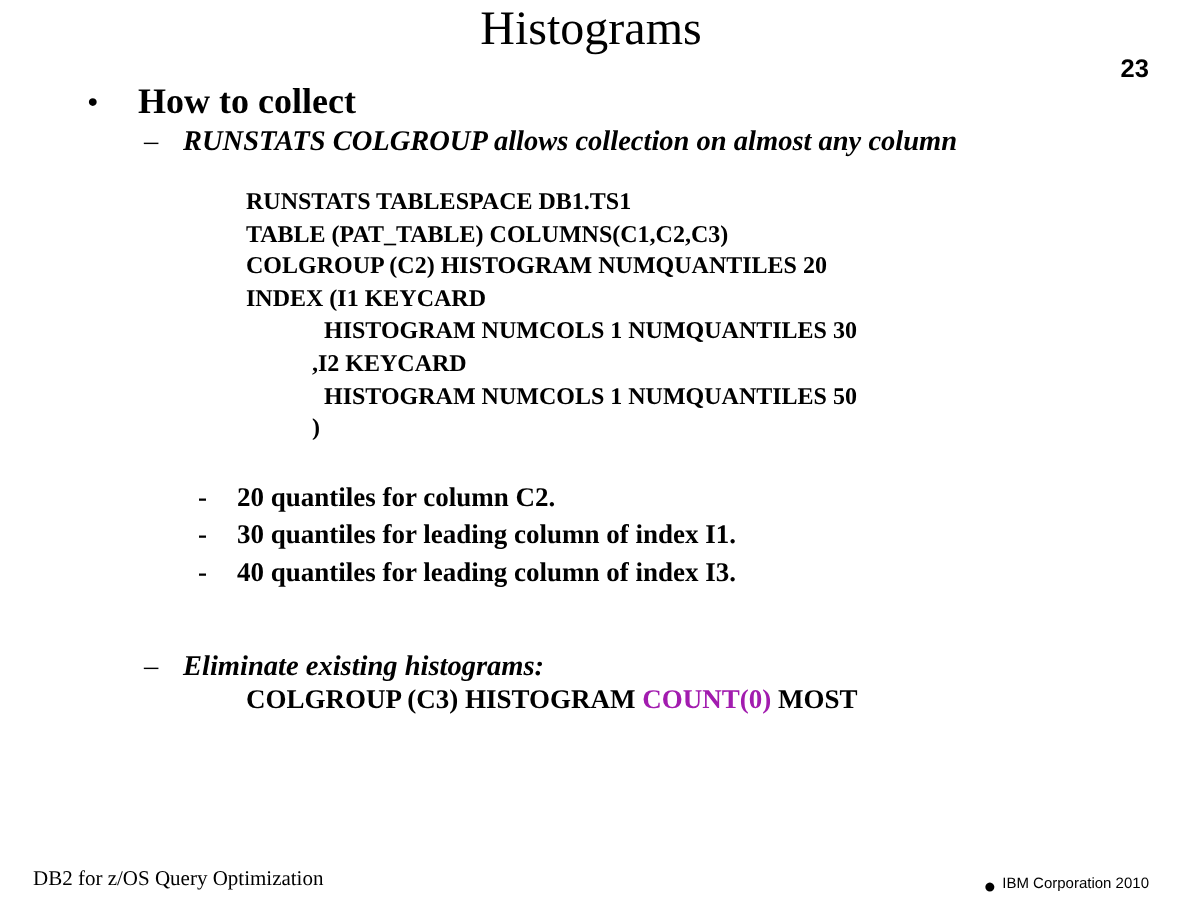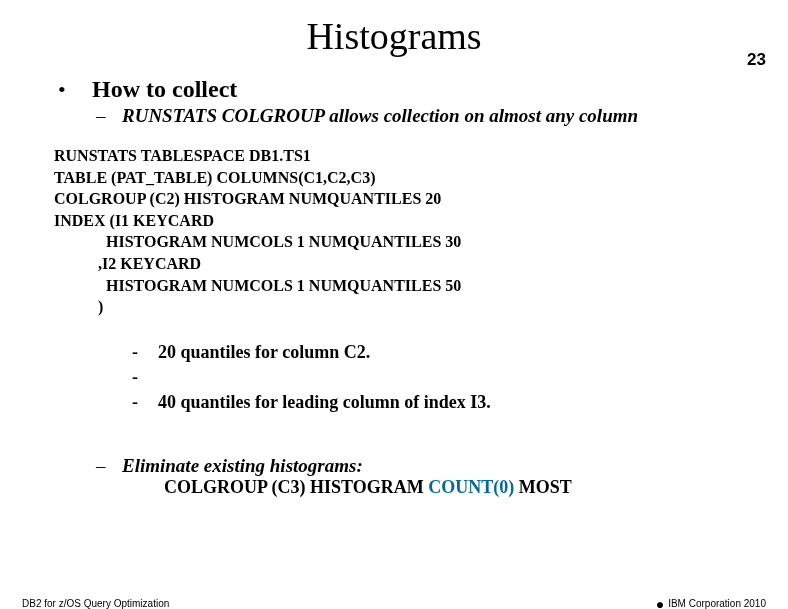--- a/index.html
+++ b/index.html
@@ -23,23 +23,22 @@
     position: absolute;
     top: 10px;
     right: 22px;
     font-family: Arial, Helvetica, sans-serif;
     font-weight: bold;
     font-size: 17px;
     margin-top: 26px;
   }
   .title {
     text-align: center;
-    font-size: 38px;
+    font-size: 32px;
     font-weight: normal;
-    margin-top: 14px;
     margin-bottom: 18px;
   }
   .content {
     padding-left: 54px;
     padding-right: 30px;
   }
   .bullet-row {
     display: flex;
     align-items: baseline;
     margin-bottom: 2px;
@@ -64,20 +63,21 @@
   .sub-dash {
     width: 26px;
     font-size: 19px;
   }
   .sub-text {
     font-size: 19px;
     font-weight: bold;
     font-style: italic;
   }
   .code-block {
+    margin-left: 110px;
     margin-top: 18px;
     margin-bottom: 22px;
     font-size: 16px;
     font-weight: bold;
     line-height: 1.35;
     white-space: pre;
   }
   .dash-list {
     margin-left: 78px;
     font-size: 18px;
@@ -94,27 +94,27 @@
     display: flex;
     align-items: baseline;
     margin-left: 42px;
     margin-top: 40px;
   }
   .elim-code {
     margin-left: 110px;
     font-size: 18px;
     font-weight: bold;
   }
-  .red { color: #0369a1; }
+  .red { color: #a21caf; }
   .footer-left {
     position: absolute;
     left: 22px;
     bottom: 14px;
-    font-family: Liberation Sans, sans-serif;
-    font-size: 10px;
+    font-family: Liberation Serif, serif;
+    font-size: 14px;
   }
   .footer-right {
     position: absolute;
     right: 22px;
     bottom: 14px;
     font-family: Arial, Helvetica, sans-serif;
     font-size: 10px;
     display: flex;
     align-items: center;
   }
@@ -154,20 +154,21 @@
 <span>             HISTOGRAM NUMCOLS 1 NUMQUANTILES 50</span>
 <span>           )</span></div>
 
     <div class="dash-list">
       <div class="dash-item">
         <div class="dash-mark">-</div>
         <div>20 quantiles for column C2.</div>
       </div>
       <div class="dash-item">
         <div class="dash-mark">-</div>
+        <div>30 quantiles for leading column of index I1.</div>
       </div>
       <div class="dash-item">
         <div class="dash-mark">-</div>
         <div>40 quantiles for leading column of index I3.</div>
       </div>
     </div>
 
     <div class="elim-row">
       <div class="sub-dash">–</div>
       <div class="sub-text">Eliminate existing histograms:</div>

